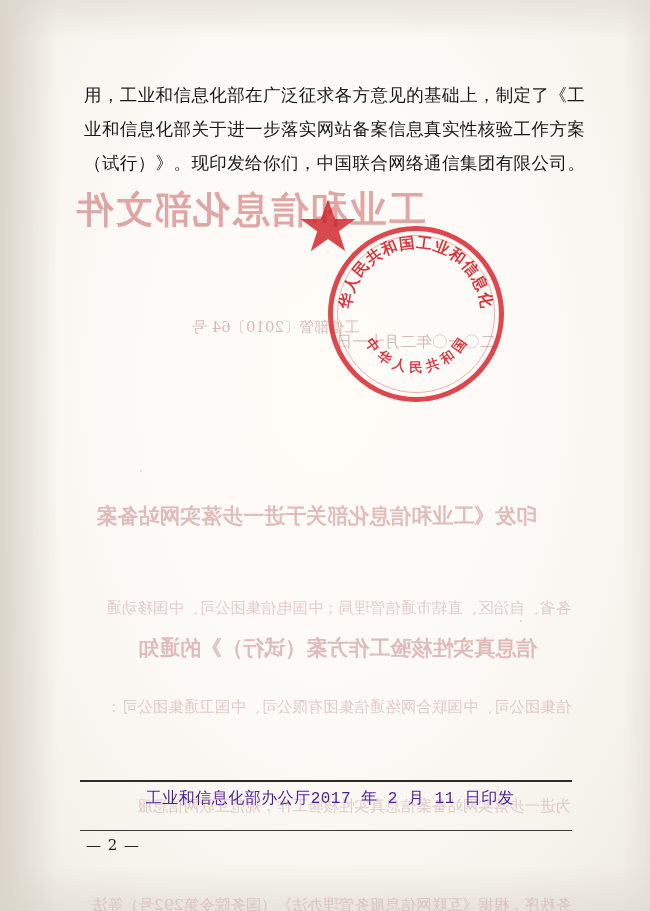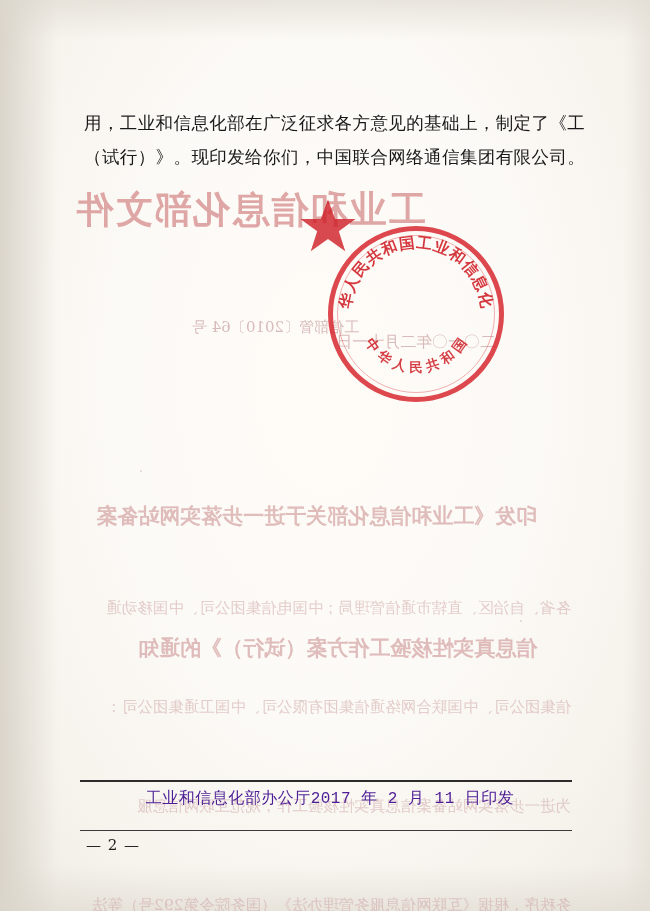--- a/index.html
+++ b/index.html
@@ -50,21 +50,20 @@
     position: absolute;
     left: 84px;
     top: 78px;
     width: 488px;
     font-family: "DejaVu Serif", "Liberation Serif", serif;
     font-size: 17.5px;
     line-height: 34px;
     color: #181818;
     letter-spacing: 0.4px;
     text-align: justify;
-    margin-top: 28px;
   }
   #body-text .para-line { white-space: pre; }
 
   
   .bleed {
     position: absolute;
     color: rgba(196,150,150,0.55);
     font-family: "DejaVu Serif", "Liberation Serif", serif;
     transform: scaleX(-1);
     white-space: pre;
@@ -209,20 +208,21 @@
   <div class="bleed" id="bleed-para">
     <div>各省、自治区、直辖市通信管理局；中国电信集团公司、中国移动通</div>
     <div>信集团公司、中国联合网络通信集团有限公司、中国卫通集团公司：</div>
     <div>为进一步落实网站备案信息真实性核验工作，规范互联网信息服</div>
     <div>务秩序，根据《互联网信息服务管理办法》（国务院令第292号）等法</div>
     
   </div>
 
   <div id="body-text">
     <div class="para-line">用，工业和信息化部在广泛征求各方意见的基础上，制定了《工</div>
+    <div class="para-line">业和信息化部关于进一步落实网站备案信息真实性核验工作方案</div>
     <div class="para-line">（试行）》。现印发给你们，中国联合网络通信集团有限公司。</div>
   </div>
 
   <div id="seal">
     <div class="ring"></div>
     <div class="ring-inner"></div>
     <svg viewBox="0 0 176 176" width="176" height="176">
       <defs>
         <path id="arc-top" d="M 22,88 A 66,66 0 0 1 154,88"></path>
         <path id="arc-bottom" d="M 30,88 A 58,58 0 0 0 146,88"></path>

